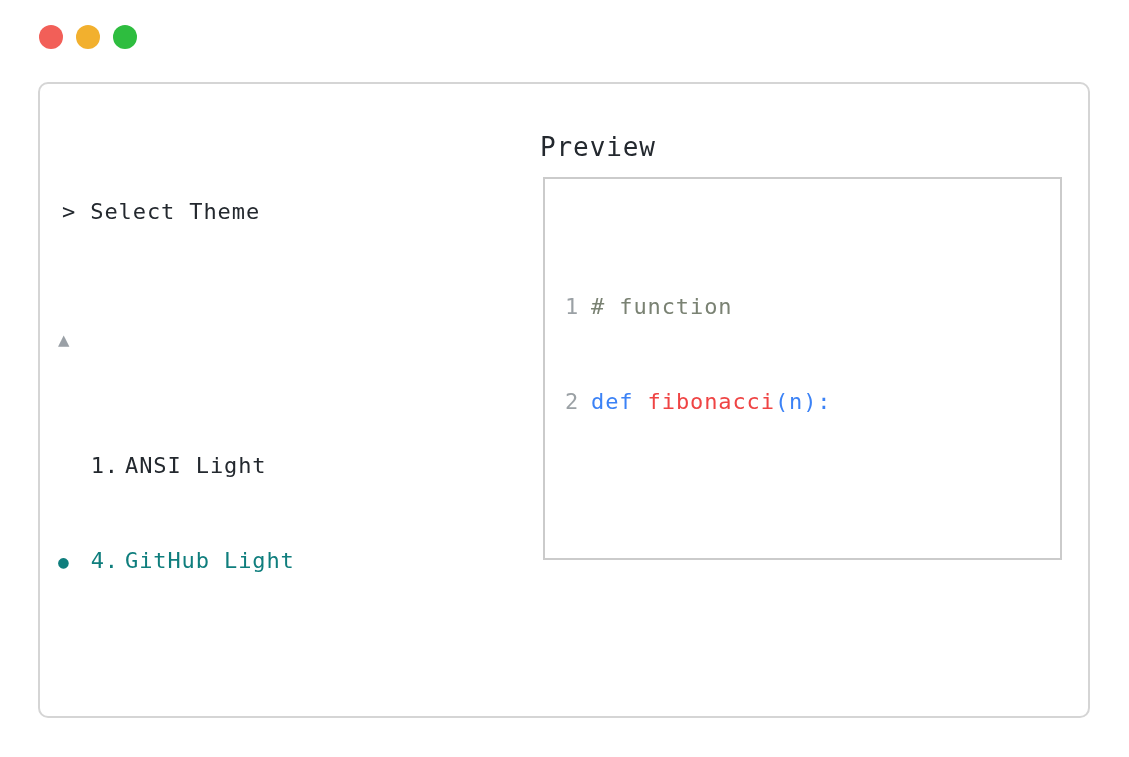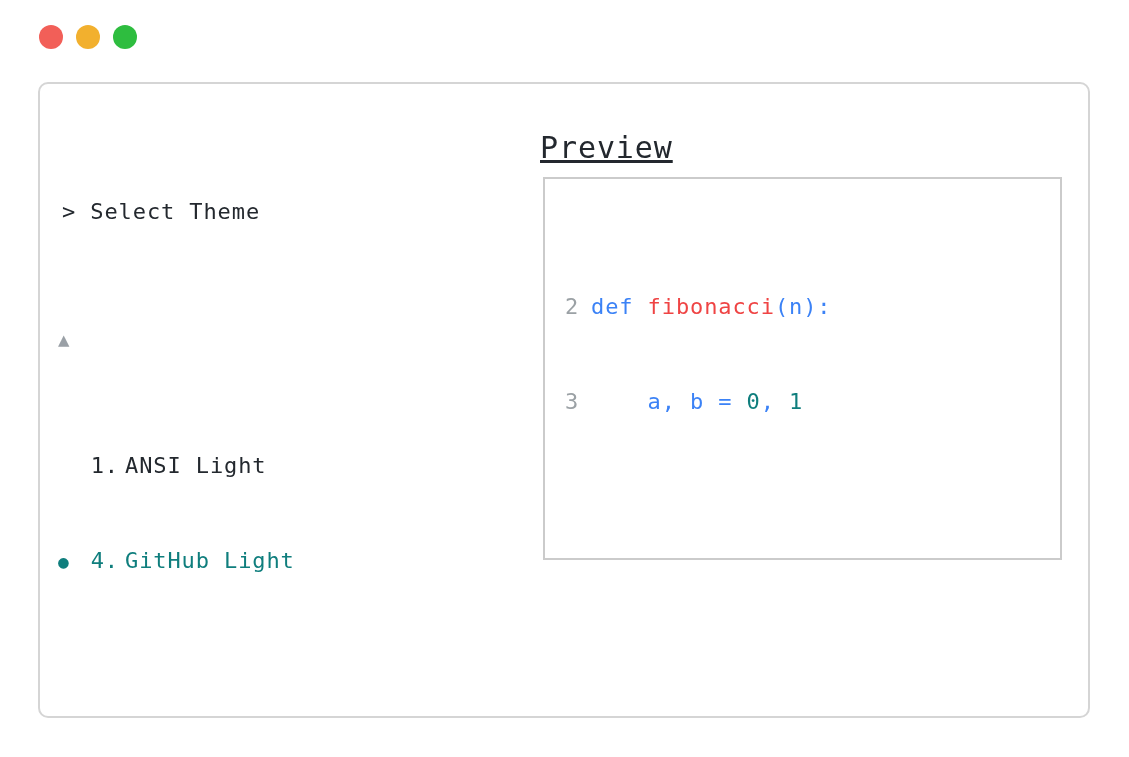--- a/index.html
+++ b/index.html
@@ -33,21 +33,21 @@
   .arrow-row span { display:inline-block; margin-left:-4px; font-size:19px; }
   .arrow-up { color:#9aa0a6; }
   .bul { display:inline-block; width:21px; margin-left:-4px; color:#0f7e7d; font-size:18px; }
   .num { display:inline-block; width:40px; text-align:right; }
   .nm  { margin-left:6px; }
   .selected, .selected .num, .selected .nm, .selected .vr { color:#0f7e7d; }
 
   
   .preview-label {
     position:absolute; left:500px; top:48px;
-    font-size:30px; line-height:31.8px; letter-spacing:0.9px;text-decoration:underline;
+    font-size:26px; line-height:31.8px; letter-spacing:0.9px;
   }
   .preview-box {
     position:absolute; left:503px; top:93px;
     width:519px; height:383px;
     border:2px solid #cbcbcb; background:#ffffff;
     padding:48px 0 0 20px;
     font-size:22px; line-height:31.8px; letter-spacing:0.9px;
     white-space:pre; overflow:hidden;
   }
   .cl { height:31.8px; }
@@ -85,22 +85,22 @@
     
 
     
 
     
   </div>
 
   <div class="preview-label">Preview</div>
 
   <div class="preview-box">
+    <div class="cl"><span class="ln">1</span><span class="tk-comment"># function</span></div>
     <div class="cl"><span class="ln">2</span><span class="tk-plain">def </span><span class="tk-func">fibonacci</span><span class="tk-plain">(n):</span></div>
-    <div class="cl"><span class="ln">3</span><span class="tk-plain">    a, b = </span><span class="tk-num">0</span><span class="tk-plain">, </span><span class="tk-num">1</span></div>
     
     
     
     
     
     
   </div>
 
 </div>
 

